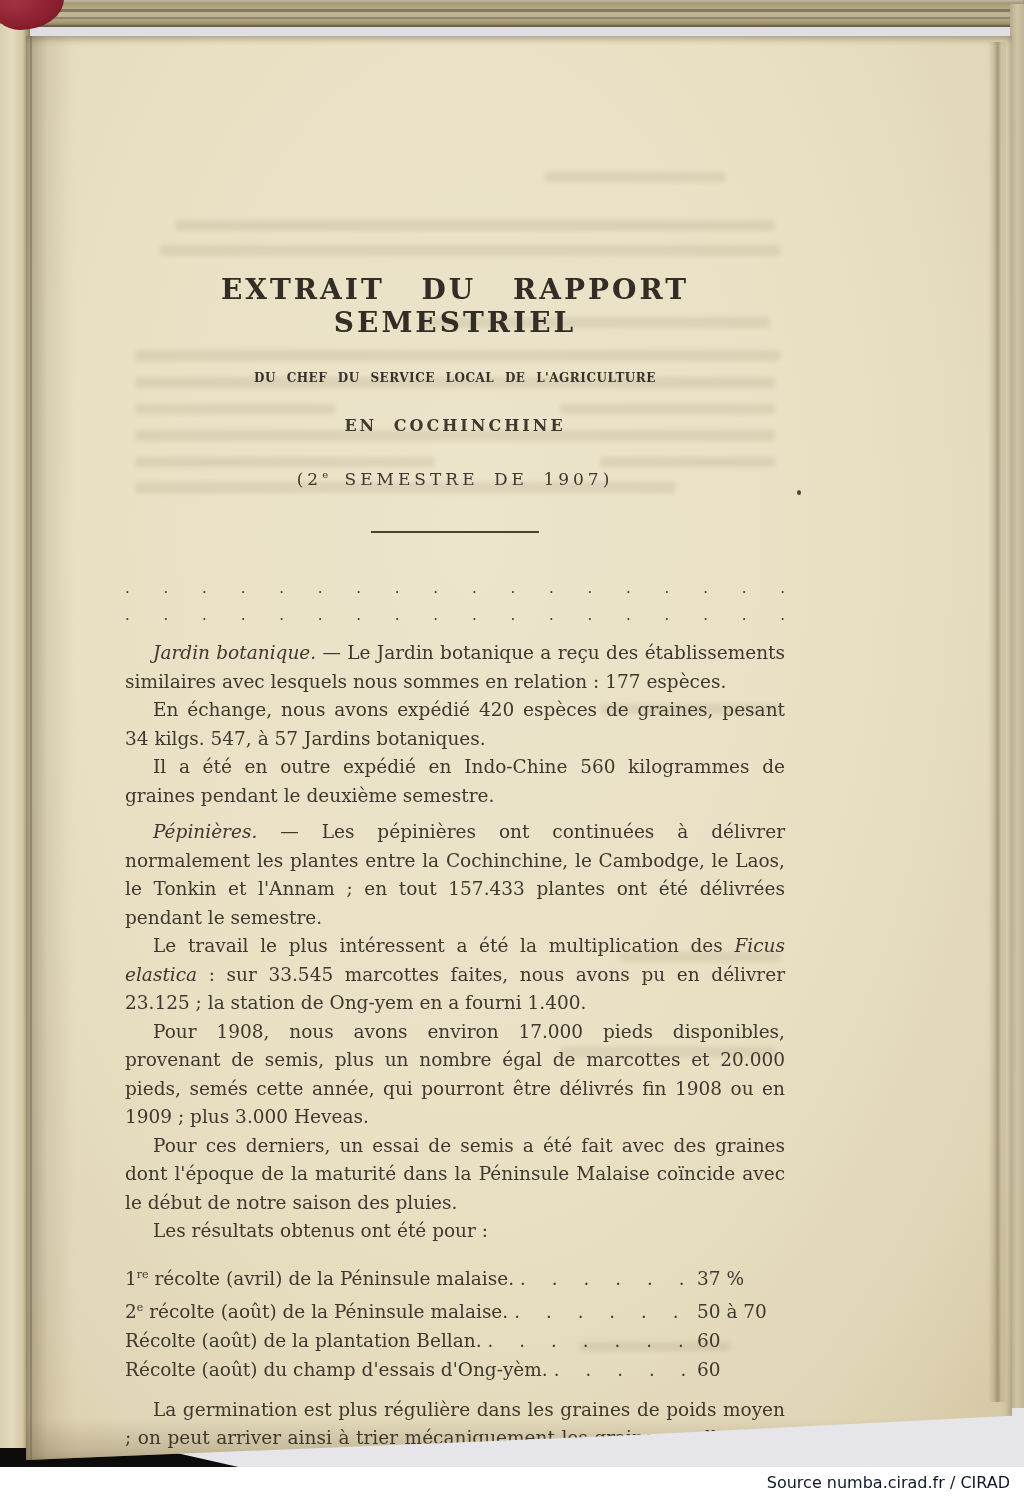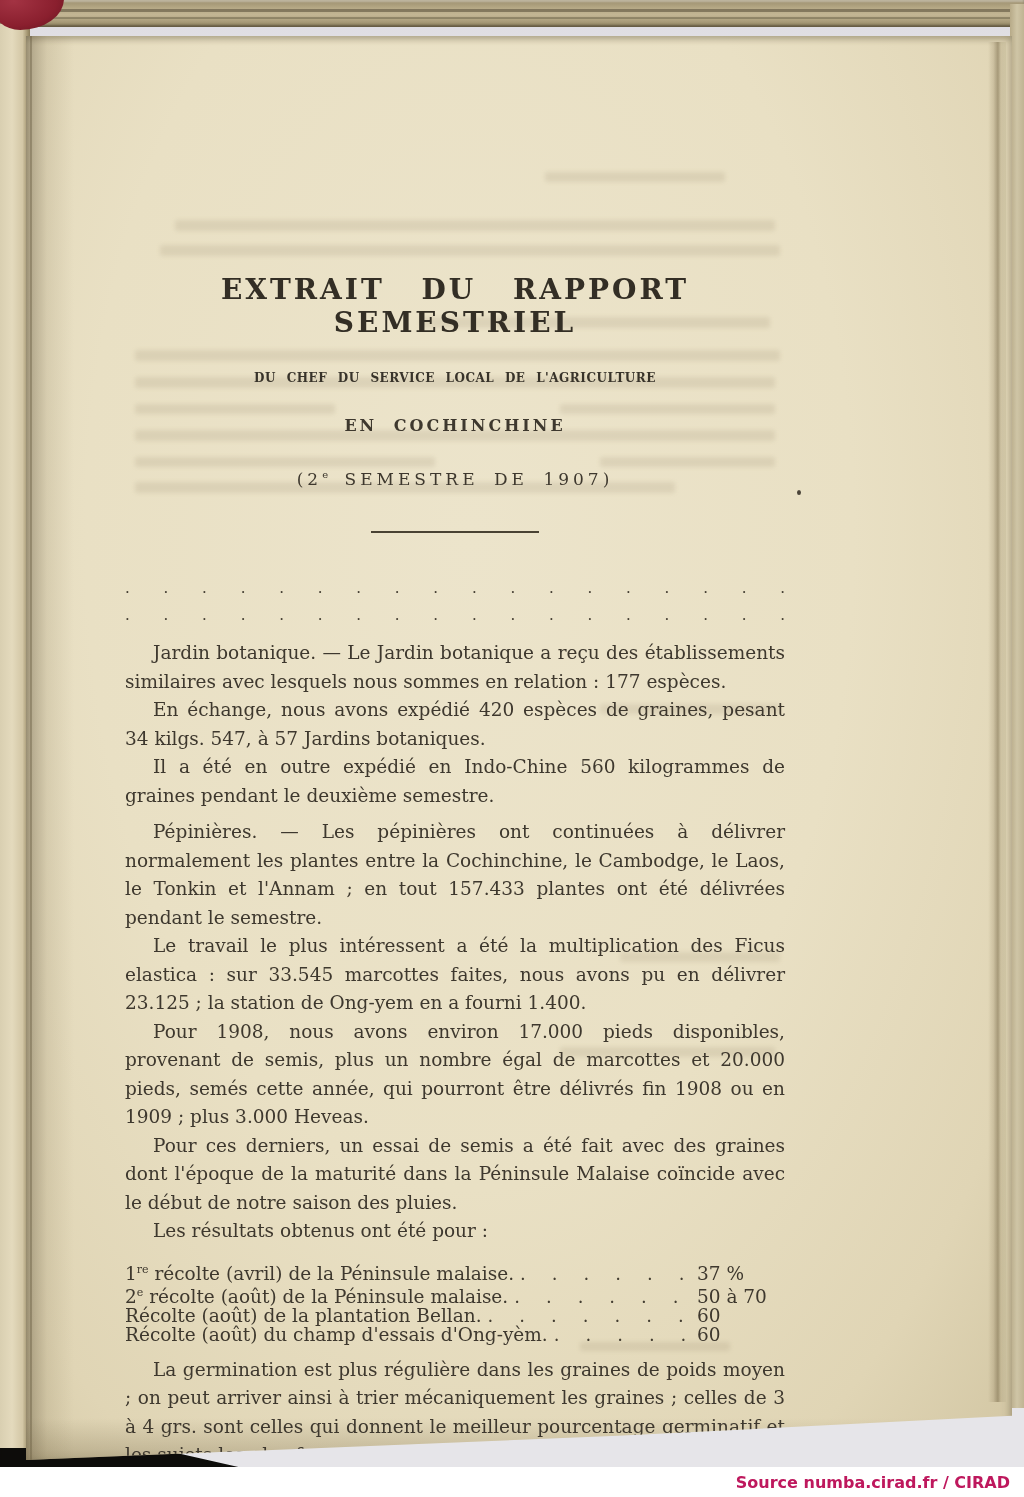--- a/index.html
+++ b/index.html
@@ -45,35 +45,35 @@
   .title{margin:237px 0 0;text-align:center;font-size:28px;font-weight:700;letter-spacing:3px;word-spacing:24px;color:#332e25;}
   .subtitle{margin:32px 0 0;text-align:center;font-size:12px;font-weight:700;letter-spacing:.5px;word-spacing:6px;color:#38332a;}
   .region{margin:31px 0 16px;text-align:center;font-size:16px;font-weight:700;letter-spacing:3px;word-spacing:8px;}
   .semester{margin:34px 0 0;text-align:center;font-size:17px;letter-spacing:4px;word-spacing:6px;}
   .semester sup{font-size:10px;letter-spacing:1px;}
   .rule{margin:42px auto 0;width:168px;height:2px;background:#494233;}
   .dots-row{margin:48px 0 0;font-size:15px;color:#433d31;text-align:justify;text-align-last:justify;word-spacing:26px;line-height:14px;}
   .dots-row + .dots-row{margin-top:13px;}
   #pars{margin-top:17px;}
   .body-par{margin:0;font-size:18.5px;line-height:28.5px;text-align:justify;text-indent:28px;}
-  .body-par .it{}
+  .body-par .it{font-style:italic;}
   #pars p:nth-child(4){margin-top:8px;}
   
   .results{margin:14px 0 0;}
-  .t-row{display:flex;align-items:baseline;font-size:18.5px;line-height:19px;justify-content:space-between;}
+  .t-row{display:flex;align-items:baseline;font-size:18.5px;line-height:29px;justify-content:space-between;}
   .t-label{white-space:nowrap;}
   .t-label sup{font-size:11px;}
   .t-leader{flex:1;overflow:hidden;white-space:nowrap;margin:0 6px;}
   .t-leader::after{content:"..........................";letter-spacing:26px;font-size:18px;color:#433d31;}
   .t-value{width:88px;white-space:nowrap;}
   #closing{margin-top:12px;}
   
   .source-strip{position:absolute;left:0;bottom:0;width:1024px;height:30px;background:#ffffff;z-index:9;
     display:flex;align-items:center;justify-content:flex-end;padding-right:14px;box-sizing:border-box;}
-  .source-strip span{font-family:"DejaVu Sans", sans-serif;font-size:16px;color:#be185d;font-weight:bold;}
+  .source-strip span{font-family:"DejaVu Sans", sans-serif;font-size:16px;color:#0f172a;}
 </style>
 </head>
 <body>
 
 <div class="scan-floor"></div>
 <div class="black-edge-left"></div>
 <div class="black-wedge"></div>
 <div class="top-edges"></div>
 <div class="red-corner"></div>
 <div class="left-pages"></div>

